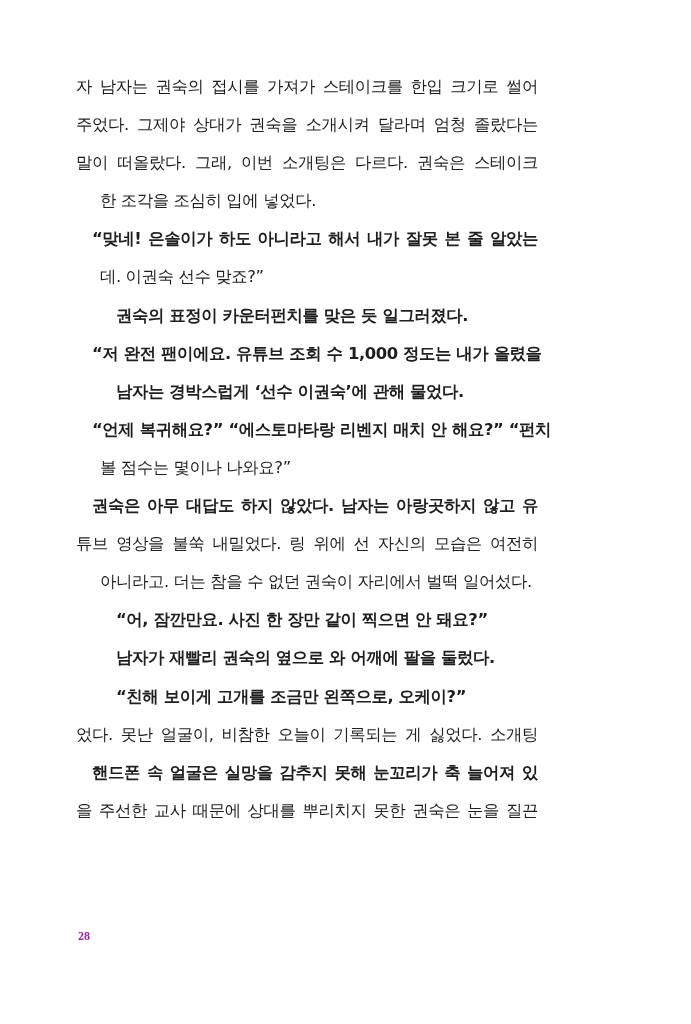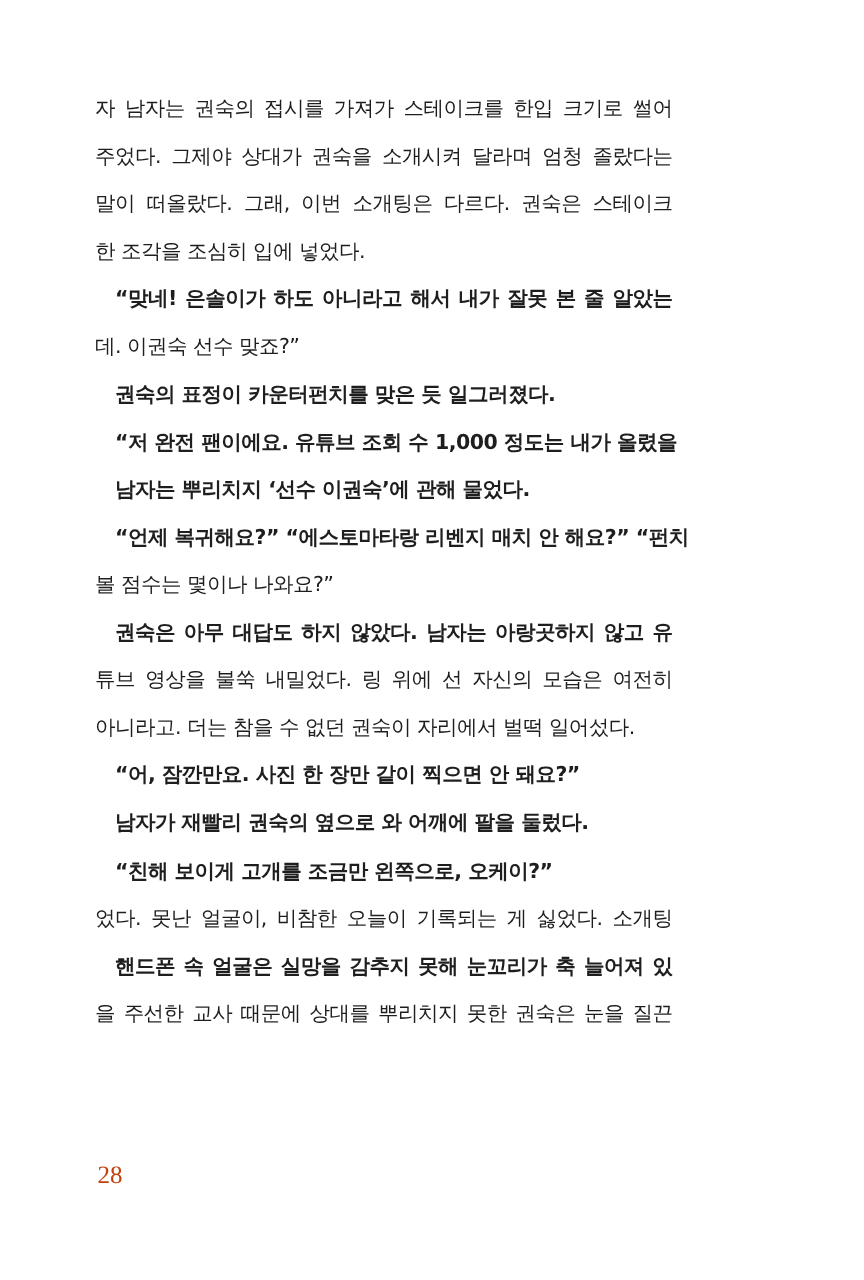--- a/index.html
+++ b/index.html
@@ -10,45 +10,46 @@
     left: 76px;
     top: 68px;
     width: 462px;
     font-family: "DejaVu Sans", sans-serif;
     font-size: 16.4px;
     line-height: 38.1px;
     color: #1e1e1e;
     letter-spacing: -0.4px;
   }
   .line { display: block; white-space: nowrap; height: 38.1px; text-align: justify; text-align-last: justify; }
-  .line.last { text-align-last: left; }
+  .line.last { text-align-last: left; margin-left: 24px; }
   .line.indent { padding-left: 16px; font-weight: bold; }
   .page-number {
     position: absolute;
     left: 78px;
     top: 929px;
     font-family: "Liberation Serif", serif;
-    font-size: 20px;
-    color: #c2410c;
+    font-size: 12px;
+    color: #a21caf;
+    font-weight: bold;
   }
 </style>
 </head>
 <body>
 
 <div class="page">
   <div class="text-block" id="text-block">
       <span class="line">자 남자는 권숙의 접시를 가져가 스테이크를 한입 크기로 썰어</span>
       <span class="line">주었다. 그제야 상대가 권숙을 소개시켜 달라며 엄청 졸랐다는</span>
       <span class="line">말이 떠올랐다. 그래, 이번 소개팅은 다르다. 권숙은 스테이크</span>
       <span class="line last">한 조각을 조심히 입에 넣었다.</span>
       <span class="line indent">“맞네! 은솔이가 하도 아니라고 해서 내가 잘못 본 줄 알았는</span>
       <span class="line last">데. 이권숙 선수 맞죠?”</span>
       <span class="line indent last">권숙의 표정이 카운터펀치를 맞은 듯 일그러졌다.</span>
       <span class="line indent">“저 완전 팬이에요. 유튜브 조회 수 1,000 정도는 내가 올렸을</span>
-      <span class="line indent last">남자는 뿌리치지 ‘선수 이권숙’에 관해 물었다.</span>
+      <span class="line indent last">남자는 경박스럽게 ‘선수 이권숙’에 관해 물었다.</span>
       <span class="line indent">“언제 복귀해요?” “에스토마타랑 리벤지 매치 안 해요?” “펀치</span>
       <span class="line last">볼 점수는 몇이나 나와요?”</span>
       <span class="line indent">권숙은 아무 대답도 하지 않았다. 남자는 아랑곳하지 않고 유</span>
       <span class="line">튜브 영상을 불쑥 내밀었다. 링 위에 선 자신의 모습은 여전히</span>
       <span class="line last">아니라고. 더는 참을 수 없던 권숙이 자리에서 벌떡 일어섰다.</span>
       <span class="line indent last">“어, 잠깐만요. 사진 한 장만 같이 찍으면 안 돼요?”</span>
       <span class="line indent last">남자가 재빨리 권숙의 옆으로 와 어깨에 팔을 둘렀다.</span>
       <span class="line indent last">“친해 보이게 고개를 조금만 왼쪽으로, 오케이?”</span>
       <span class="line">었다. 못난 얼굴이, 비참한 오늘이 기록되는 게 싫었다. 소개팅</span>
       <span class="line indent">핸드폰 속 얼굴은 실망을 감추지 못해 눈꼬리가 축 늘어져 있</span>

